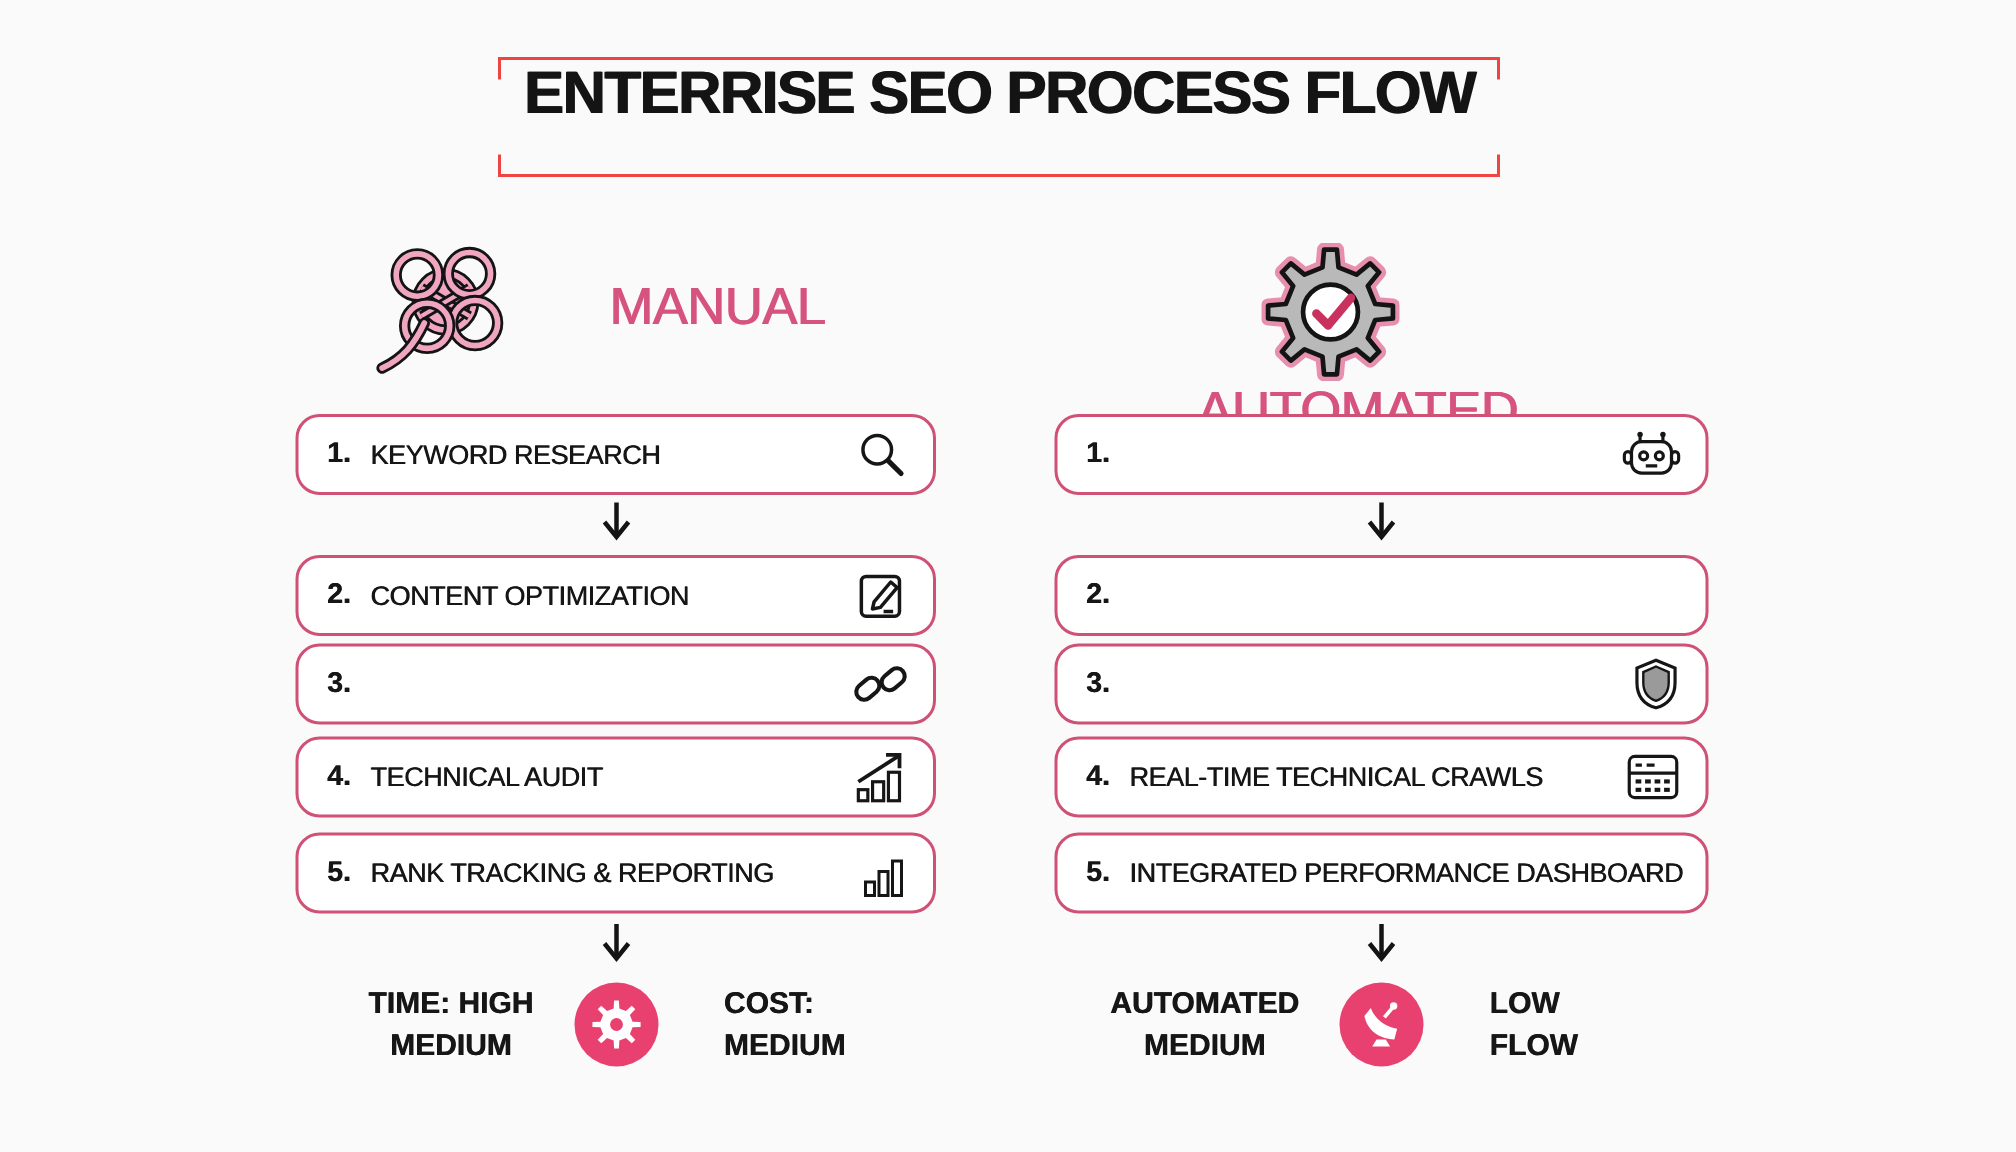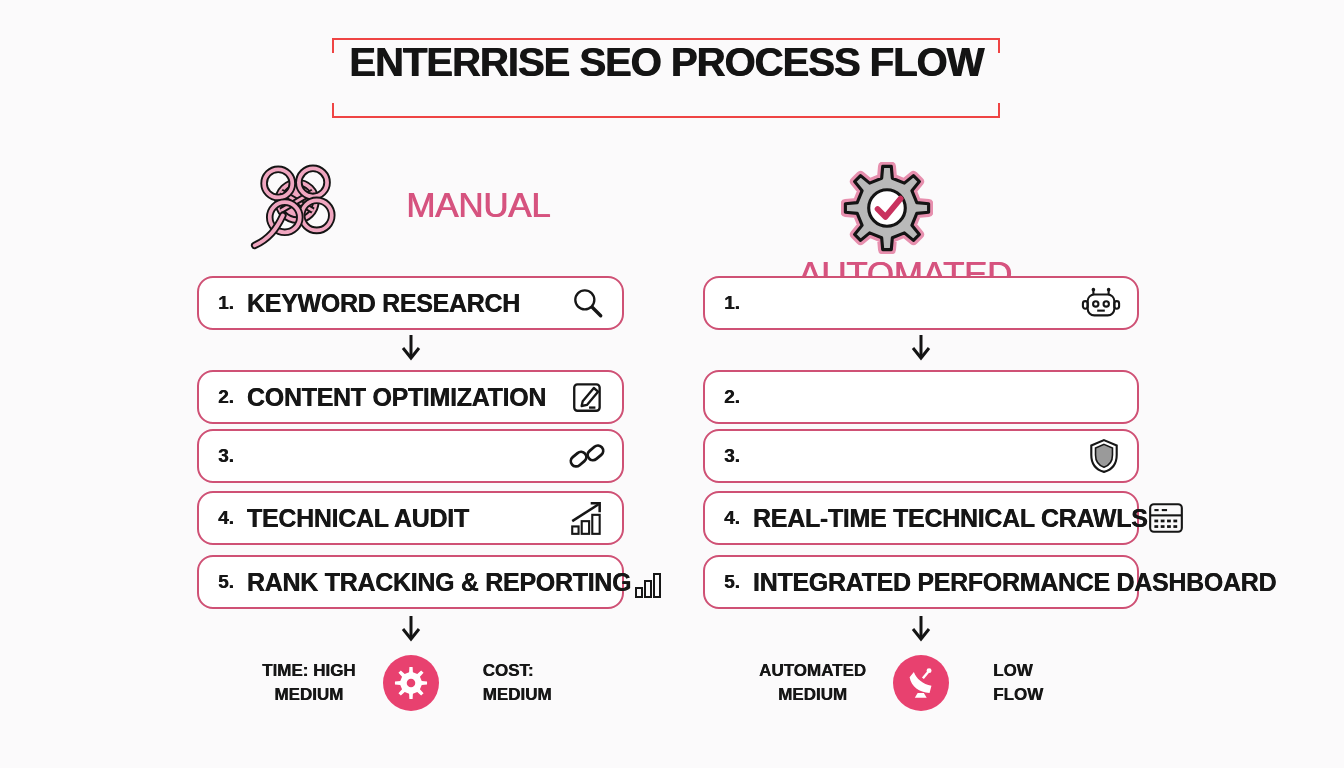--- a/index.html
+++ b/index.html
@@ -49,35 +49,35 @@
     background:#ffffff;
     border:2px solid #cf5175; border-radius:16px;
     display:flex; align-items:center;
     padding:0 16px 0 19px;
   }
   .step-num{
     font-size:19px; font-weight:700; text-shadow:.4px 0 currentColor;
     margin-right:13px; white-space:nowrap;
   }
   .step-lbl{
-    font-size:25px; font-weight:700; letter-spacing:-.3px;
+    font-size:18px; font-weight:400; letter-spacing:-.3px;
     text-shadow:.4px 0 currentColor; white-space:nowrap;
   }
   .step-ic{ margin-left:auto; line-height:0; flex:0 0 auto; }
 
   .r0{ top:0; }   .r1{ top:94px; } .r2{ top:153px; } .r3{ top:215px; } .r4{ top:279px; }
   .flow-arrow{ position:absolute; left:50%; transform:translateX(-50%); line-height:0; }
   .a-top{ top:57px; } .a-bot{ top:338px; }
 
   
   .stats{
     position:absolute; top:374px; left:0; right:0; height:66px;
     display:grid; grid-template-columns:1fr auto 1fr; align-items:center;
   }
-  .stat-text{ font-size:17px; font-weight:700; line-height:1.4; text-shadow:.4px 0 currentColor; }
+  .stat-text{ font-size:20px; font-weight:700; line-height:1.4; text-shadow:.4px 0 currentColor; }
   .stat-left{ justify-self:end; text-align:center; margin-right:27px; }
   .stat-right{ justify-self:start; text-align:left; margin-left:44px; }
   .stat-circle{
     width:56px; height:56px; border-radius:50%;
     background:#e8416f;
     display:flex; align-items:center; justify-content:center; line-height:0;
   }
 </style>
 </head>
 <body>

